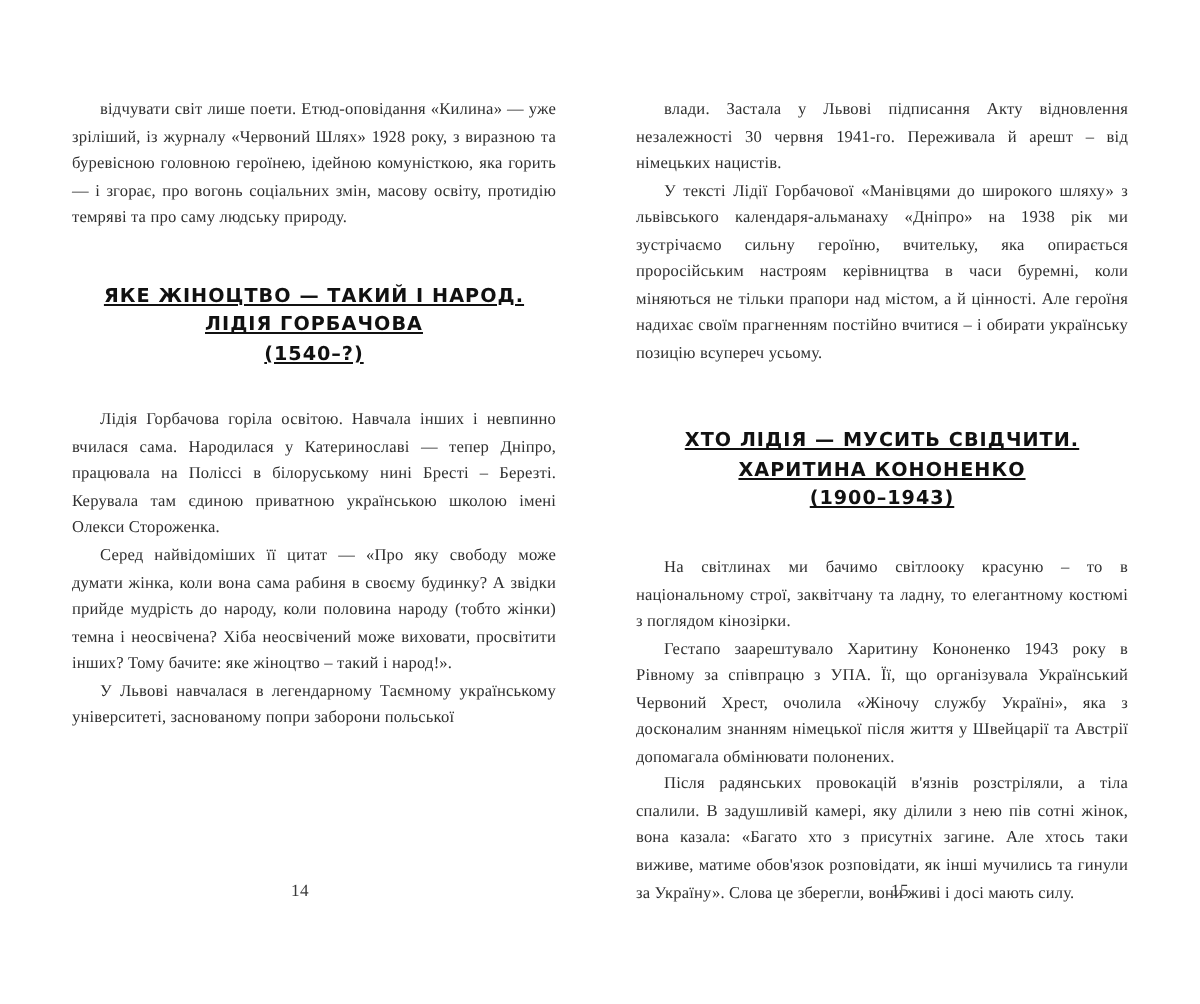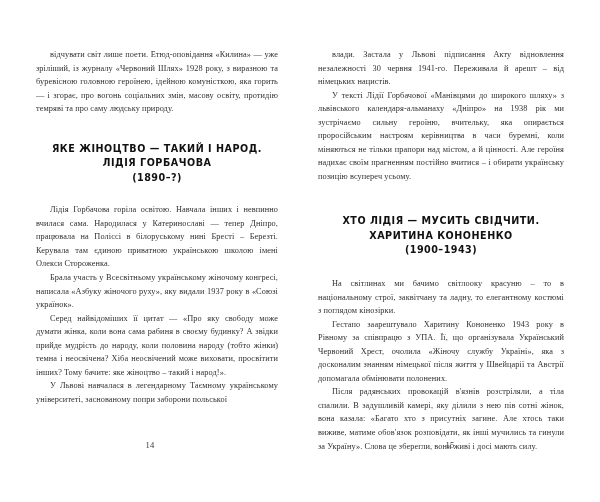--- a/index.html
+++ b/index.html
@@ -71,20 +71,21 @@
     white-space: nowrap;
   }
 
   .heading .years {
     display: block;
     letter-spacing: 0.05em;
   }
 
   .heading-block {
     margin: 26px 0 18px 0;
+    text-decoration: underline;
   }
 
   .heading-block.right-first {
     margin: 31px 0 19px 0;
   }
 
   .folio {
     position: absolute;
     left: 0;
     right: 0;
@@ -103,25 +104,24 @@
 <div class="spread">
 
   <div class="page page-left">
     <div class="col">
 
       <p class="para">відчувати світ лише поети. Етюд-оповідання «Килина» — уже зріліший, із журналу «Червоний Шлях» 1928 року, з виразною та буревісною головною героїнею, ідейною комуністкою, яка горить — і згорає, про вогонь соціальних змін, масову освіту, протидію темряві та про саму людську природу.</p>
 
       <div class="heading heading-block">
         <span class="line">ЯКЕ ЖІНОЦТВО — ТАКИЙ І НАРОД.</span>
         <span class="line">ЛІДІЯ ГОРБАЧОВА</span>
-        <span class="years">(1890–?)</span>
+        <span class="years">(1540–?)</span>
       </div>
 
       <p class="para">Лідія Горбачова горіла освітою. Навчала інших і невпинно вчилася сама. Народилася у Катеринославі — тепер Дніпро, працювала на Поліссі в білоруському нині Бресті – Березті. Керувала там єдиною приватною українською школою імені Олекси Стороженка.</p>
-      <p class="para">Брала участь у Всесвітньому українському жіночому конгресі, написала «Азбуку жіночого руху», яку видали 1937 року в «Союзі українок».</p>
       <p class="para">Серед найвідоміших її цитат — «Про яку свободу може думати жінка, коли вона сама рабиня в своєму будинку? А звідки прийде мудрість до народу, коли половина народу (тобто жінки) темна і неосвічена? Хіба неосвічений може виховати, просвітити інших? Тому бачите: яке жіноцтво – такий і народ!».</p>
       <p class="para">У Львові навчалася в легендарному Таємному українському університеті, заснованому попри заборони польської</p>
 
     </div>
     <div class="folio folio-left">14</div>
   </div>
 
   <div class="page page-right">
     <div class="col">
 

